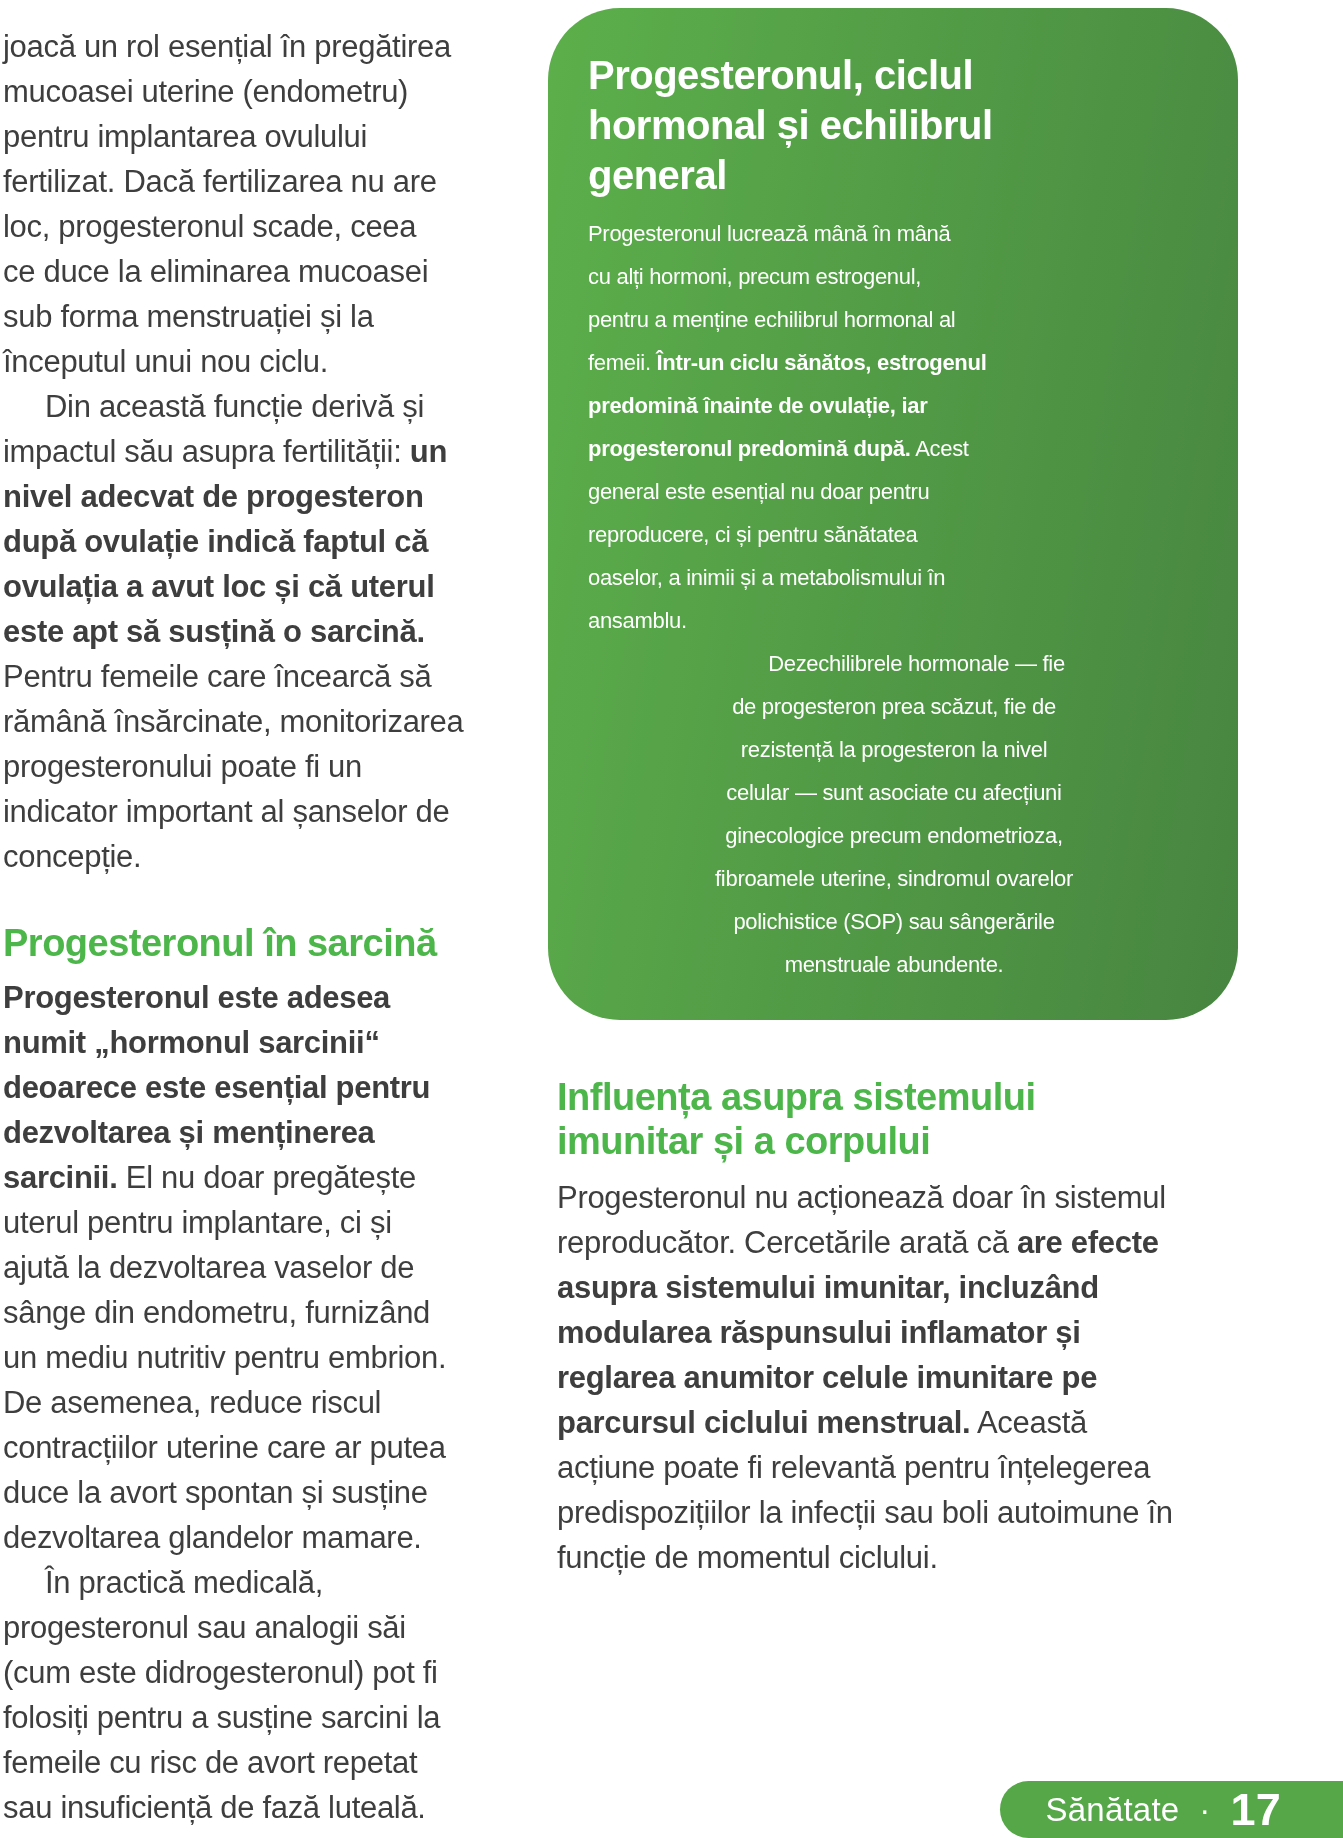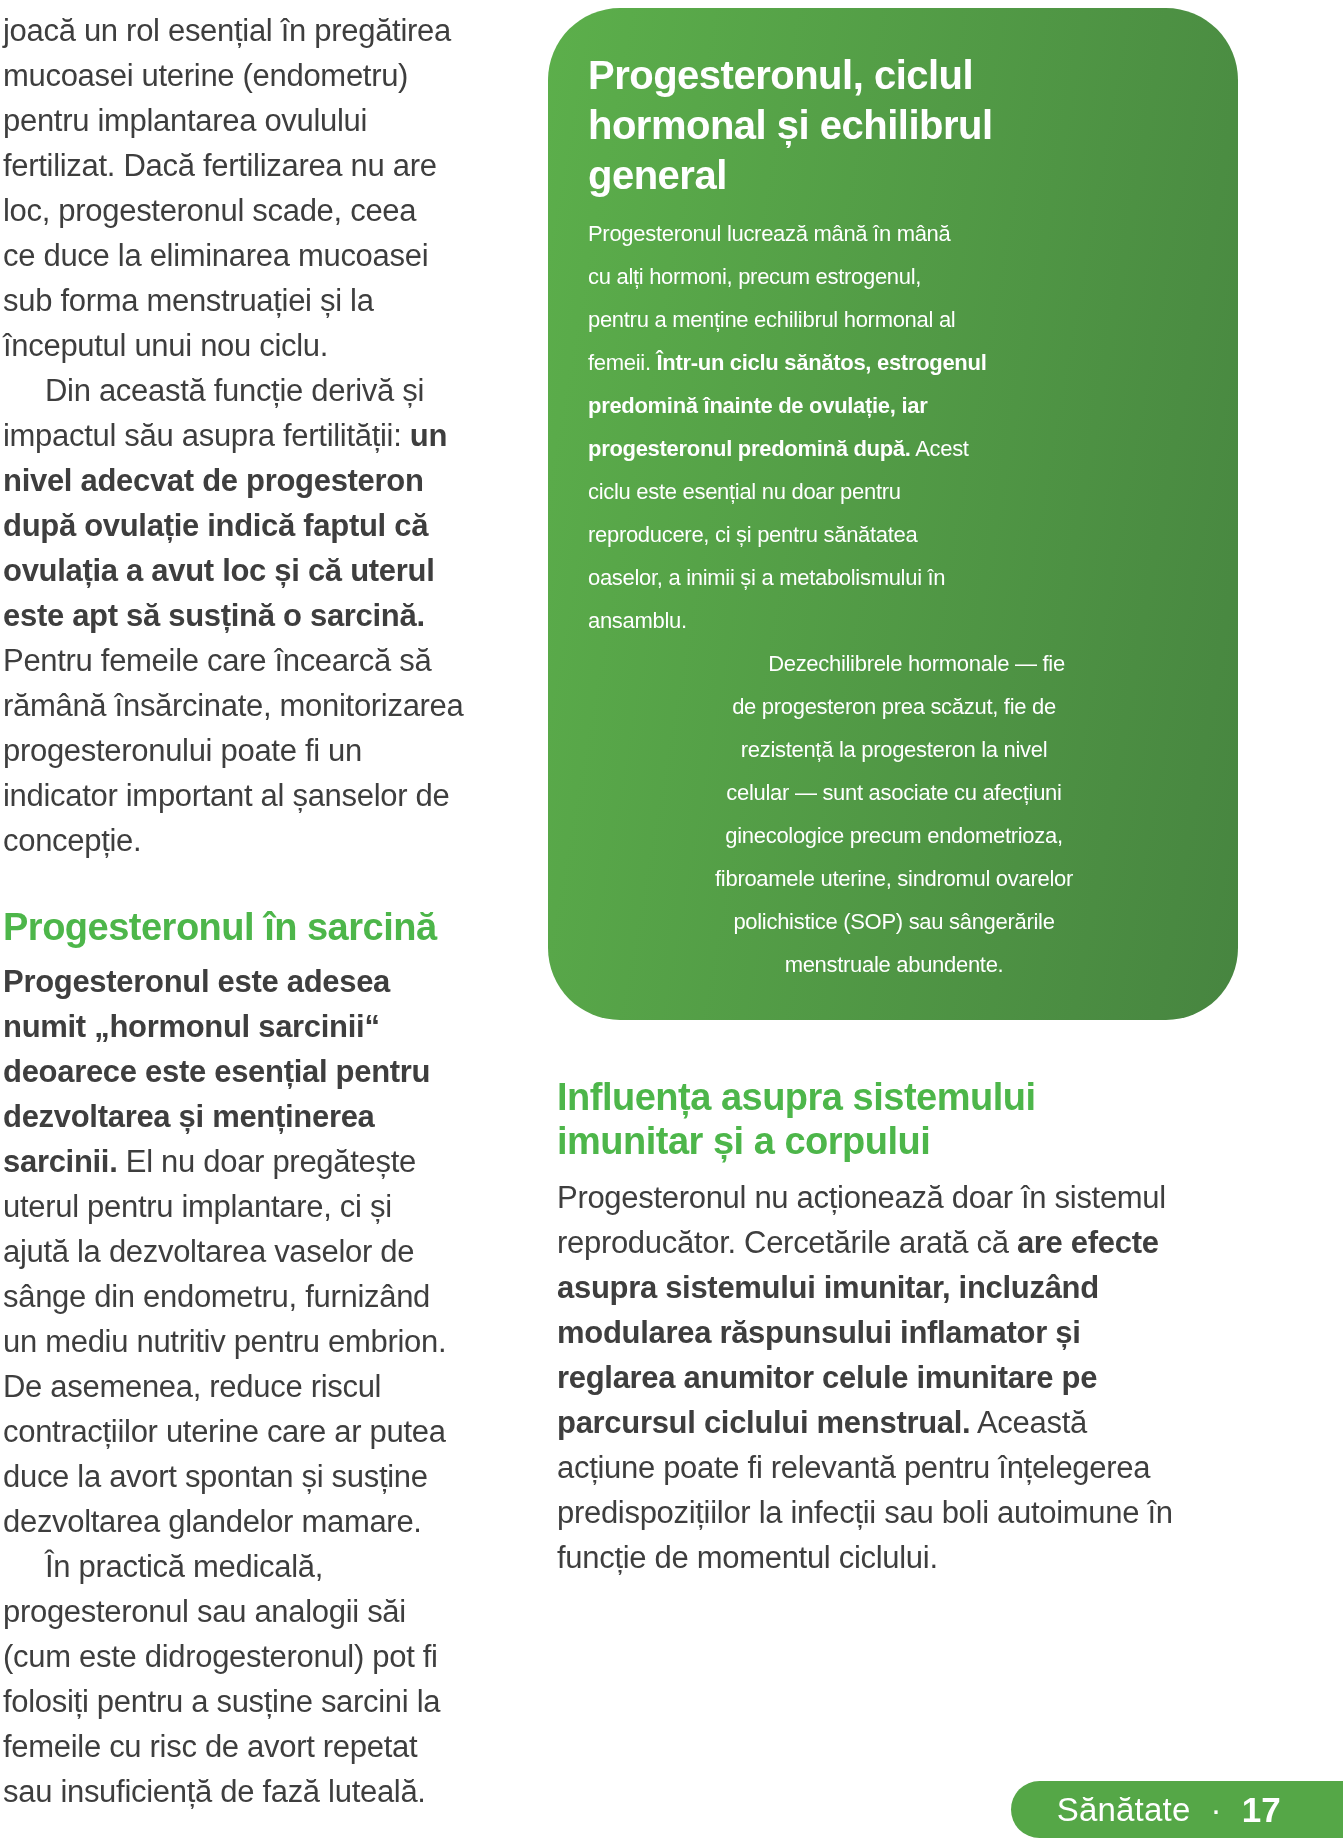--- a/index.html
+++ b/index.html
@@ -8,21 +8,21 @@
     width:1343px;height:1838px;
     background:#ffffff;
     overflow:hidden;
     font-family:"Liberation Sans", sans-serif;
     color:#3e3e3e;
   }
   .pre{white-space:pre-line;}
   .b{font-weight:bold;}
   
   .left-col{
-    position:absolute;left:3px;top:8px;width:530px;
+    position:absolute;left:3px;top:24px;width:530px;
     font-size:31px;line-height:45px;letter-spacing:-0.3px;
   }
   .left-col p{margin:0;}
   .indent-lg{text-indent:42px;}
   .indent-md{text-indent:28px;}
   h2.section-heading{
     margin:26px 0 10px 0;
     font-size:38px;line-height:44px;font-weight:bold;
     letter-spacing:-0.5px;
     white-space:pre-line;
@@ -57,21 +57,21 @@
   
   .footer-badge{
     position:absolute;right:0;top:1781px;height:57px;min-width:327px;
     border-radius:29px 0 0 29px;
     box-sizing:border-box;
     display:flex;align-items:center;justify-content:center;
     padding:0 62px 0 46px;
     color:#ffffff;font-size:33px;letter-spacing:0.2px;
     gap:20px;
   }
-  .footer-badge .num{font-weight:bold;font-size:35px;}
+  .footer-badge .num{font-weight:bold;font-size:45px;}
 </style>
 </head>
 <body>
 
 <div class="page" style="color: rgb(62, 62, 62);">
 
   <div class="left-col">
     <p class="pre"><span>joacă un rol esențial în pregătirea
 mucoasei uterine (endometru)
 pentru implantarea ovulului
@@ -116,21 +116,21 @@
   <div class="green-box" style="background: linear-gradient(100deg, rgb(92, 175, 75) 0%, rgb(71, 133, 64) 100%);">
     <h2>Progesteronul, ciclul
 hormonal și echilibrul
 general</h2>
     <p class="pre"><span>Progesteronul lucrează mână în mână
 cu alți hormoni, precum estrogenul,
 pentru a menține echilibrul hormonal al
 femeii. </span><span class="b">Într-un ciclu sănătos, estrogenul
 predomină înainte de ovulație, iar
 progesteronul predomină după.</span><span> Acest
-ciclu este esențial nu doar pentru
+general este esențial nu doar pentru
 reproducere, ci și pentru sănătatea
 oaselor, a inimii și a metabolismului în
 ansamblu.</span></p>
     <p class="pre indent-box"><span>Dezechilibrele hormonale — fie
 de progesteron prea scăzut, fie de
 rezistență la progesteron la nivel
 celular — sunt asociate cu afecțiuni
 ginecologice precum endometrioza,
 fibroamele uterine, sindromul ovarelor
 polichistice (SOP) sau sângerările

